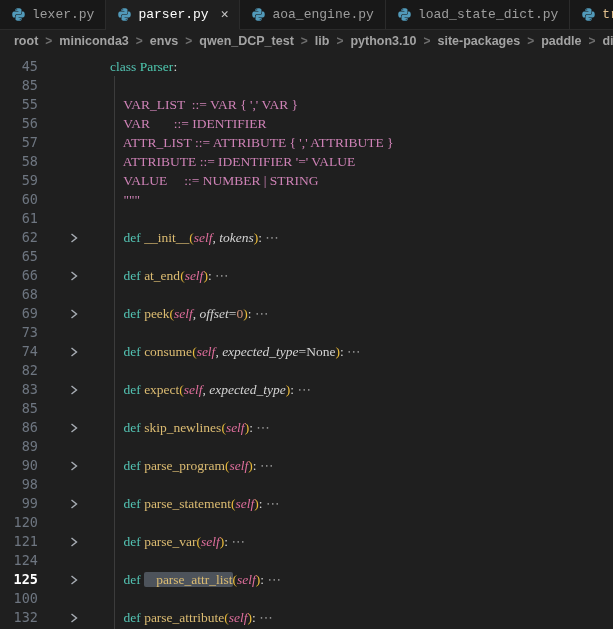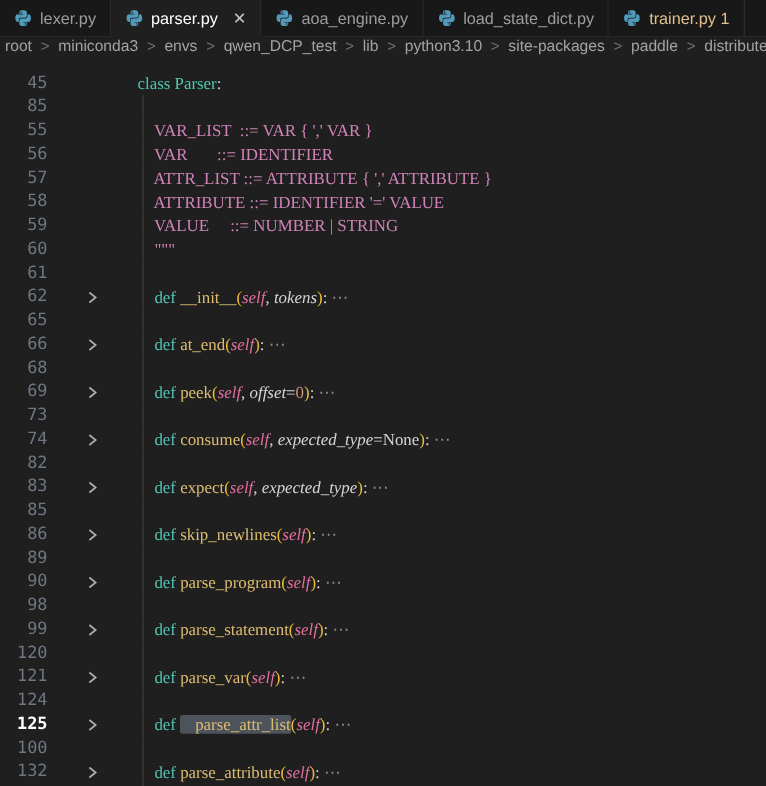--- a/index.html
+++ b/index.html
@@ -9,32 +9,32 @@
     font-family:"Liberation Sans",sans-serif;
   }
   
   .tabbar{height:30px;background:var(--tabbar-bg,#181818);display:flex;align-items:stretch;overflow:hidden;}
   .tab{
     display:flex;align-items:center;gap:6px;padding:0 11px;
     font-size:13px;color:var(--tab-fg,#9d9d9d);
     background:var(--tabbar-bg,#181818);
     border-right:1px solid var(--tab-border,#2b2b2b);
     border-bottom:1px solid var(--tab-border,#2b2b2b);
-    box-sizing:border-box;white-space:nowrap;flex:none;cursor:pointer;
+    box-sizing:border-box;white-space:nowrap;flex:none;cursor:pointer;font-family:Liberation Mono, monospace;
   }
   .tab.active{background:var(--editor-bg,#1f1f1f);color:#ffffff;border-bottom-color:transparent;}
   .tab.modified{color:var(--modified,#e2c08d);}
   .tabfill{flex:1;border-bottom:1px solid var(--tab-border,#2b2b2b);background:var(--tabbar-bg,#181818);}
   .ticon{display:flex;align-items:center;}
   .close{margin-left:6px;color:#c5c5c5;font-size:13px;line-height:13px;}
   
   .breadcrumb{
-    height:22px;display:flex;align-items:flex-start;padding-left:4px;gap:7px;
+    height:22px;display:flex;align-items:center;padding-left:14px;gap:7px;
     font-size:12.5px;color:var(--crumb-fg,#a3a3a3);background:var(--editor-bg,#1f1f1f);
-    white-space:nowrap;overflow:hidden;
+    white-space:nowrap;overflow:hidden;font-weight:bold;
   }
   .bsep{color:#6f6f6f;font-size:12px;}
   .bitem{cursor:pointer;}
   
   .editor{padding-top:5px;background:var(--editor-bg,#1f1f1f);}
   .row{display:flex;height:19px;line-height:19px;
     font-family:"DejaVu Sans Mono","Liberation Mono",monospace;font-size:13.5px;gap:24px;}
   .ln{width:38px;text-align:right;color:var(--ln,#6e7681);flex:none;user-select:none;}
   .row.active .ln{color:#ffffff;font-weight:bold;}
   .fold{width:24px;flex:none;display:flex;align-items:center;justify-content:center;}

